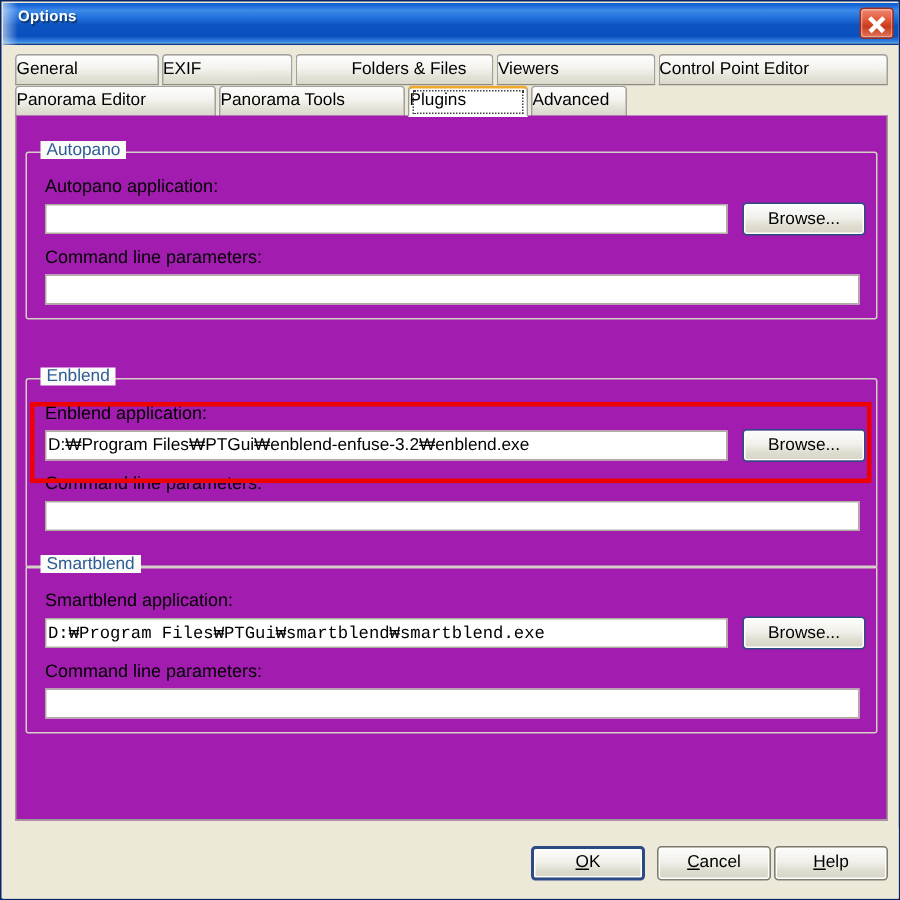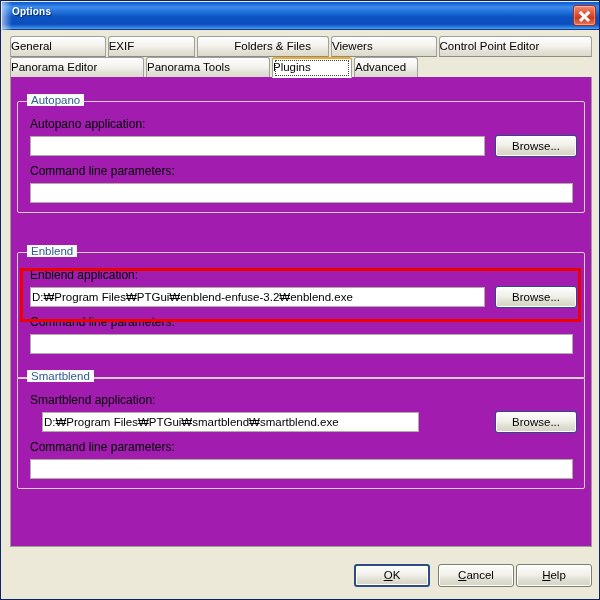--- a/index.html
+++ b/index.html
@@ -306,21 +306,21 @@
         <span class="fieldlabel" style="left:12px; top:15px;">Enblend application:</span>
         <input class="textinput" type="text" style="left: 12px; top: 34px; width: 455px;" value="D:₩Program Files₩PTGui₩enblend-enfuse-3.2₩enblend.exe">
         <button class="browse-btn" style="left:477px; top:33px;">Browse...</button>
         <span class="fieldlabel" style="left:12px; top:62px;">Command line parameters:</span>
         <input class="textinput" type="text" style="left: 12px; top: 81px; width: 543px;" value="">
       </div>
 
       <div class="groupbox" style="left:6px; top:300px; width:568px; height:112px;">
         <span class="gb-title">Smartblend</span>
         <span class="fieldlabel" style="left:12px; top:15px;">Smartblend application:</span>
-        <input class="textinput" type="text" style="left: 24px; top: 34px; width: 377px;" value="D:₩Program Files₩PTGui₩smartblend₩smartblend.exe">
+        <input class="textinput" type="text" style="left: 12px; top: 34px; width: 455px; font-family: Liberation Mono, monospace;" value="D:₩Program Files₩PTGui₩smartblend₩smartblend.exe">
         <button class="browse-btn" style="left:477px; top:33px;">Browse...</button>
         <span class="fieldlabel" style="left:12px; top:62px;">Command line parameters:</span>
         <input class="textinput" type="text" style="left: 12px; top: 81px; width: 543px;" value="">
       </div>
 
     </div>
 
     <div id="red-highlight"></div>
 
     <div id="buttonbar">

